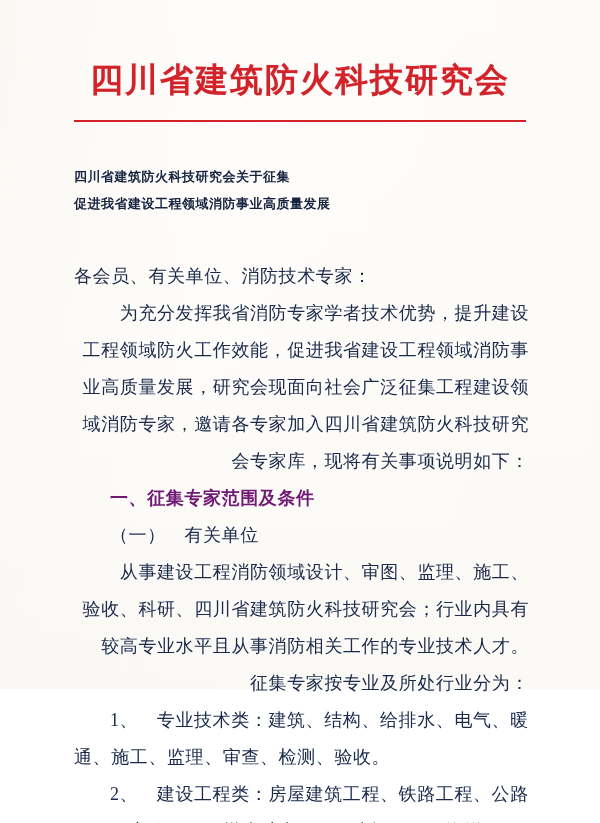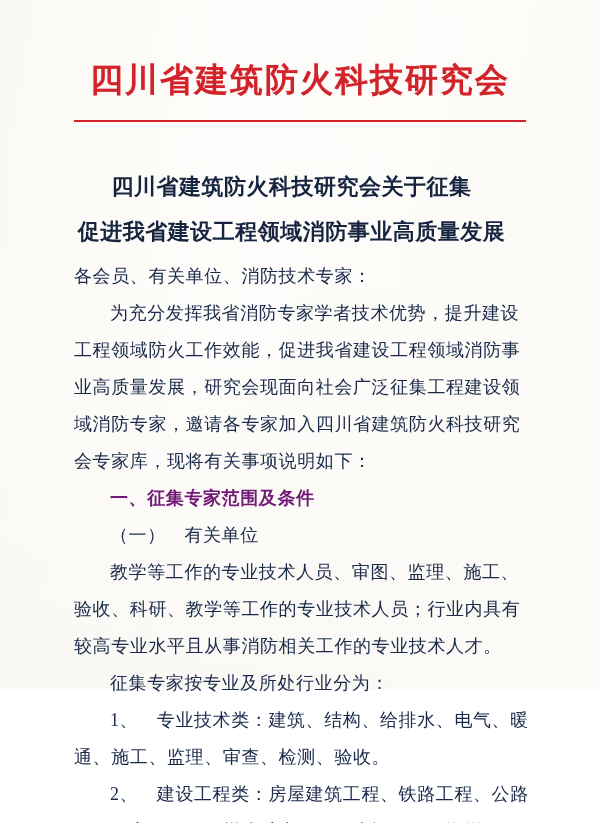--- a/index.html
+++ b/index.html
@@ -50,23 +50,22 @@
     margin: 20px auto 0 auto;
     width: 452px;
     height: 2px;
     background: #d2232a;
   }
   .doc-title {
     position: absolute;
     top: 164px;
     left: 74px;
     right: 91px;
-    text-align: center;
     font-weight: bold;
-    font-size: 22px;
+    font-size: 13px;
     color: #16243f;
     line-height: 2.05;
     letter-spacing: 0.5px;
   }
   .doc-title div {
     white-space: nowrap;
   }
   .body-text {
     position: absolute;
     top: 258px;
@@ -75,20 +74,21 @@
     color: #1b2a4a;
     font-size: 18px;
     line-height: 37px;
     letter-spacing: 0.6px;
   }
   .para {
     margin: 0;
   }
   .indent2 {
     text-indent: 2em;
+    text-align: right;
   }
   .section-head {
     text-indent: 2em;
     font-weight: bold;
     color: #701a75;
   }
   .sub-head {
     text-indent: 2em;
   }
   .list-item {
@@ -109,18 +109,18 @@
   <div class="doc-title">
     <div>四川省建筑防火科技研究会关于征集</div>
     <div>促进我省建设工程领域消防事业高质量发展</div>
   </div>
 
   <div class="body-text">
     <p class="para">各会员、有关单位、消防技术专家：</p>
     <p class="para indent2">为充分发挥我省消防专家学者技术优势，提升建设工程领域防火工作效能，促进我省建设工程领域消防事业高质量发展，研究会现面向社会广泛征集工程建设领域消防专家，邀请各专家加入四川省建筑防火科技研究会专家库，现将有关事项说明如下：</p>
     <p class="para section-head">一、征集专家范围及条件</p>
     <p class="para sub-head">（一）　有关单位</p>
-    <p class="para indent2">教学等工作的专业技术人员、审图、监理、施工、验收、科研、教学等工作的专业技术人员；行业内具有较高专业水平且从事消防相关工作的专业技术人才。</p>
+    <p class="para indent2">从事建设工程消防领域设计、审图、监理、施工、验收、科研、四川省建筑防火科技研究会；行业内具有较高专业水平且从事消防相关工作的专业技术人才。</p>
     <p class="para indent2">征集专家按专业及所处行业分为：</p>
     <p class="para list-item">1、　专业技术类：建筑、结构、给排水、电气、暖通、施工、监理、审查、检测、验收。</p>
     <p class="para list-item">2、　建设工程类：房屋建筑工程、铁路工程、公路工程、市政工程、煤炭矿山工程、水运工程、海洋工程、民航工程、</p>
   </div>
 </div>
 
 </body></html>

